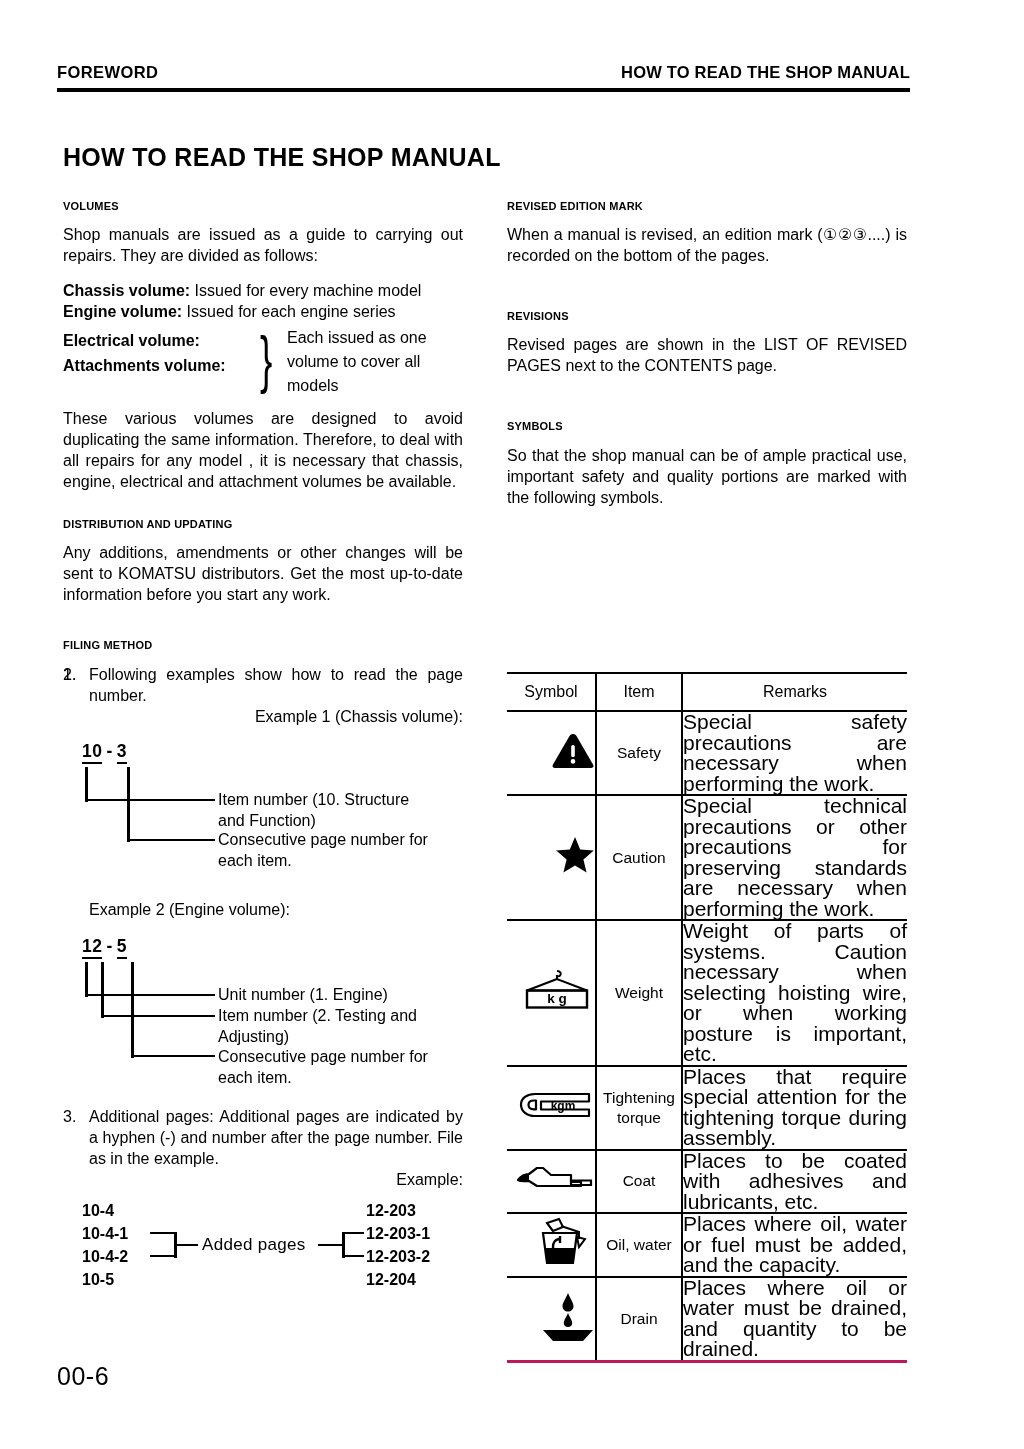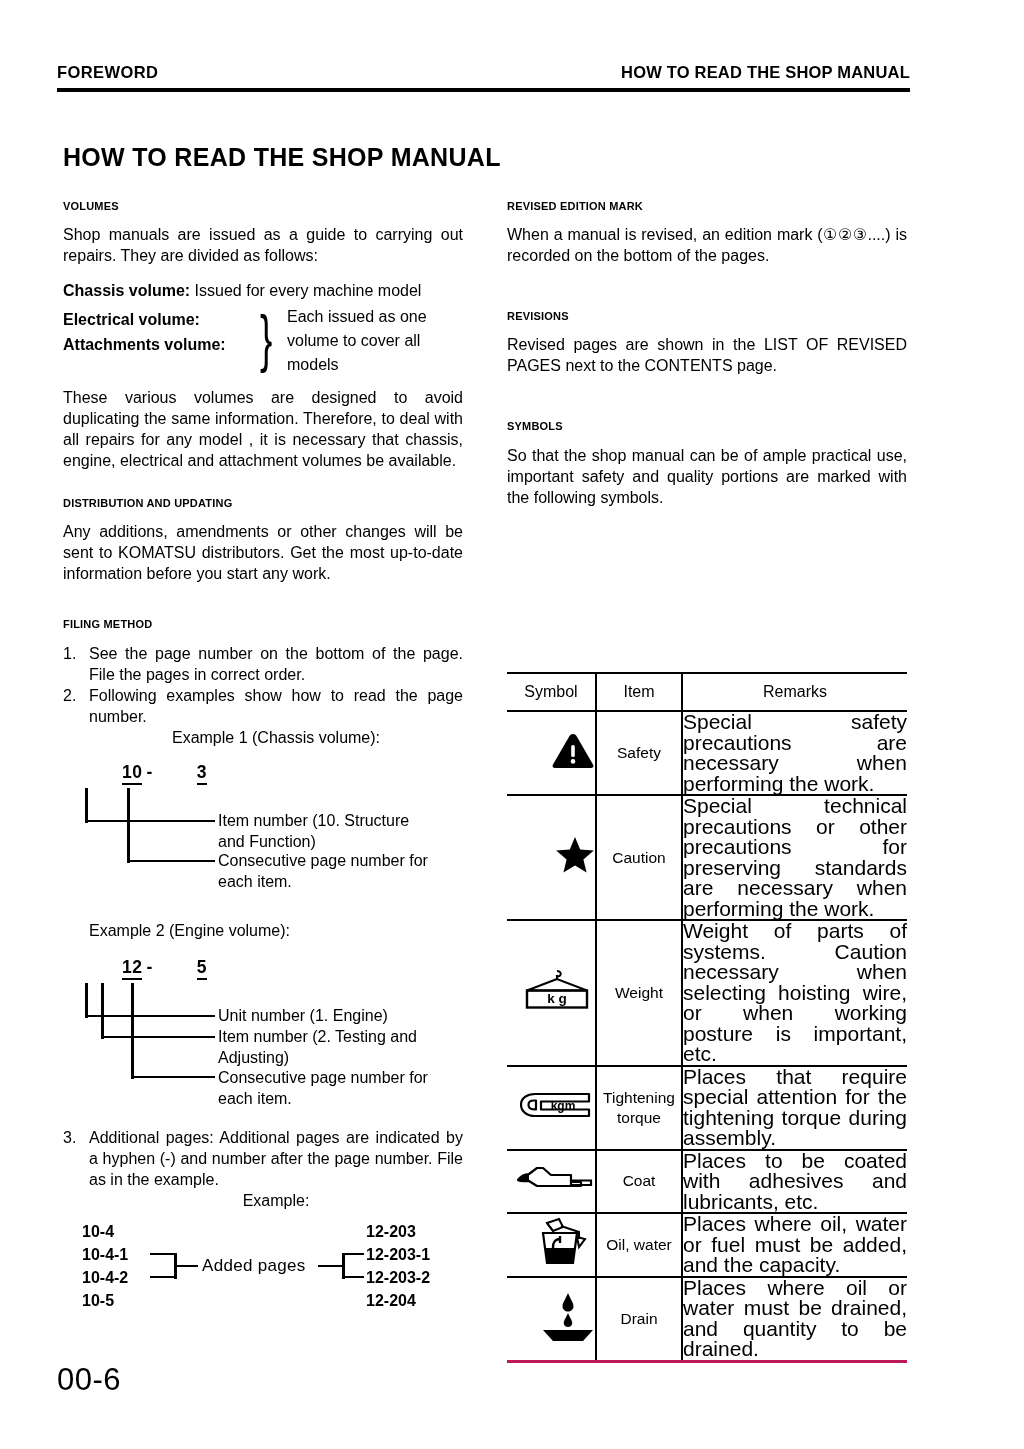--- a/index.html
+++ b/index.html
@@ -40,41 +40,41 @@
   .brace-wrap{position:relative;height:74px;margin-top:6px;}
   .brace-lbl{position:absolute;left:0;top:0;font-size:16px;line-height:25px;font-weight:bold;}
   .brace-glyph{position:absolute;left:197px;top:-6px;font-size:46px;line-height:74px;font-weight:300;
      transform:scaleX(.8) scaleY(1.35);transform-origin:left center;}
   .brace-txt{position:absolute;left:224px;top:-2px;font-size:16px;line-height:24px;}
 
   
   ol.nl{margin:0;padding:0;list-style:none;font-size:16px;line-height:21px;}
   ol.nl > li{position:relative;padding-left:26px;margin-bottom:0;text-align:justify;}
   ol.nl > li .num{position:absolute;left:0;top:0;}
-  ol.nl > li .sub{text-align:center;}
+  ol.nl > li .sub{text-align:right;}
 
   
   .diag{position:relative;margin-left:19px;}
 
   .pn{font-size:17.5px;font-weight:bold;letter-spacing:.5px;}
-  .pn .u{border-bottom:2.5px solid #000;padding-bottom:1px;margin-left:40px;}
+  .pn .u{border-bottom:2.5px solid #000;padding-bottom:1px;}
 
   .ln{position:absolute;background:#000;}
   .lnv{width:2.5px;}
   .lnh{height:2.5px;}
 
   .dtxt{position:absolute;font-size:16px;line-height:21px;white-space:nowrap;}
 
   
   .addp{position:relative;height:100px;margin-left:19px;font-size:16px;font-weight:bold;}
   .addp .cell{position:absolute;white-space:nowrap;}
   .addp .lbl{position:absolute;font-weight:normal;font-size:17px;letter-spacing:.3px;}
 
   
-  .footer{position:absolute;left:57px;top:1362px;font-size:31px;letter-spacing:.5px;}
+  .footer{position:absolute;left:57px;top:1362px;font-size:25px;letter-spacing:.5px;}
 
   
   .tbl{position:absolute;left:507px;top:672px;width:396px;}
   table.sym{border-collapse:collapse;width:396px;table-layout:fixed;}
   table.sym td,table.sym th{
      border-left:2px solid #000;
      border-top:2px solid #000;
      padding:0;vertical-align:middle;font-weight:normal;
   }
   table.sym tr > td:first-child, table.sym tr > th:first-child{border-left:none;}
@@ -114,20 +114,21 @@
 
   <div class="title">HOW TO READ THE SHOP MANUAL</div>
 
   <div class="col-l">
 
     <h3 class="sec">VOLUMES</h3>
 
     <p class="body">Shop manuals are issued as a guide to carrying out repairs.  They are divided as follows:</p>
 
     <div class="vline"><b>Chassis volume:</b><span> Issued for every machine model</span></div>
+    <div class="vline"><b>Engine volume:</b><span> Issued for each engine series</span></div>
 
     <div class="brace-wrap">
       <div class="brace-lbl">
         <div>Electrical volume:</div>
         <div>Attachments volume:</div>
       </div>
       <div class="brace-glyph">}</div>
       <div class="brace-txt">Each issued as one volume to cover all models</div>
     </div>
 
@@ -136,21 +137,20 @@
     <div class="gap-s"></div>
     <h3 class="sec">DISTRIBUTION AND UPDATING</h3>
     <p class="body">Any additions, amendments or other changes will be sent to KOMATSU distributors.  Get the most up-to-date information before you start any work.</p>
 
     <div class="gap-m"></div>
     <h3 class="sec">FILING METHOD</h3>
 
     <ol class="nl">
       <li>
         <span class="num">1.</span>
-        <span>See the page number on the bottom of the page.  File the pages in correct order.</span>
       </li>
       <li>
         <span class="num">2.</span>
         <span>Following examples show how to read the page number.</span>
         <div class="sub">Example 1 (Chassis volume):</div>
       </li>
     </ol>
 
     <div class="diag" style="height:118px;margin-top:14px">
       <div class="pn" style="position:absolute;left:0;top:0;">

